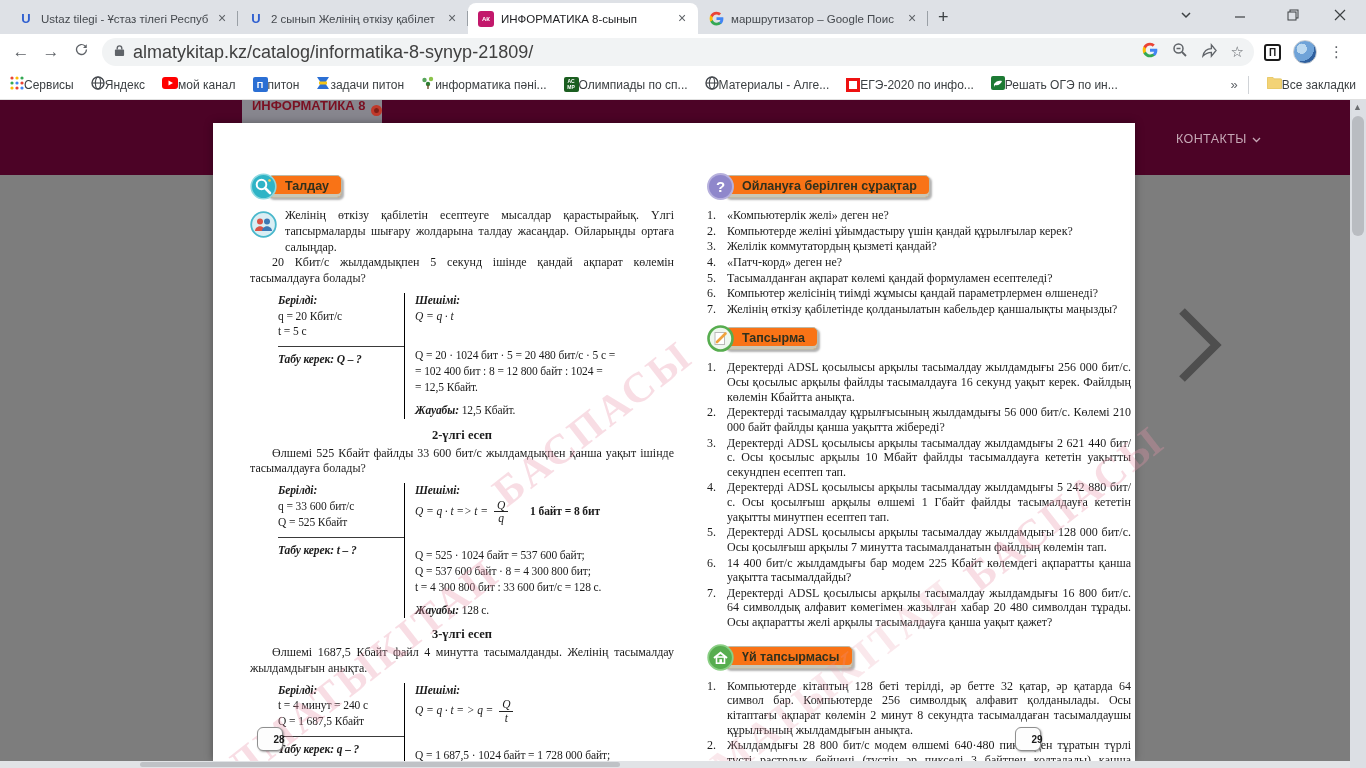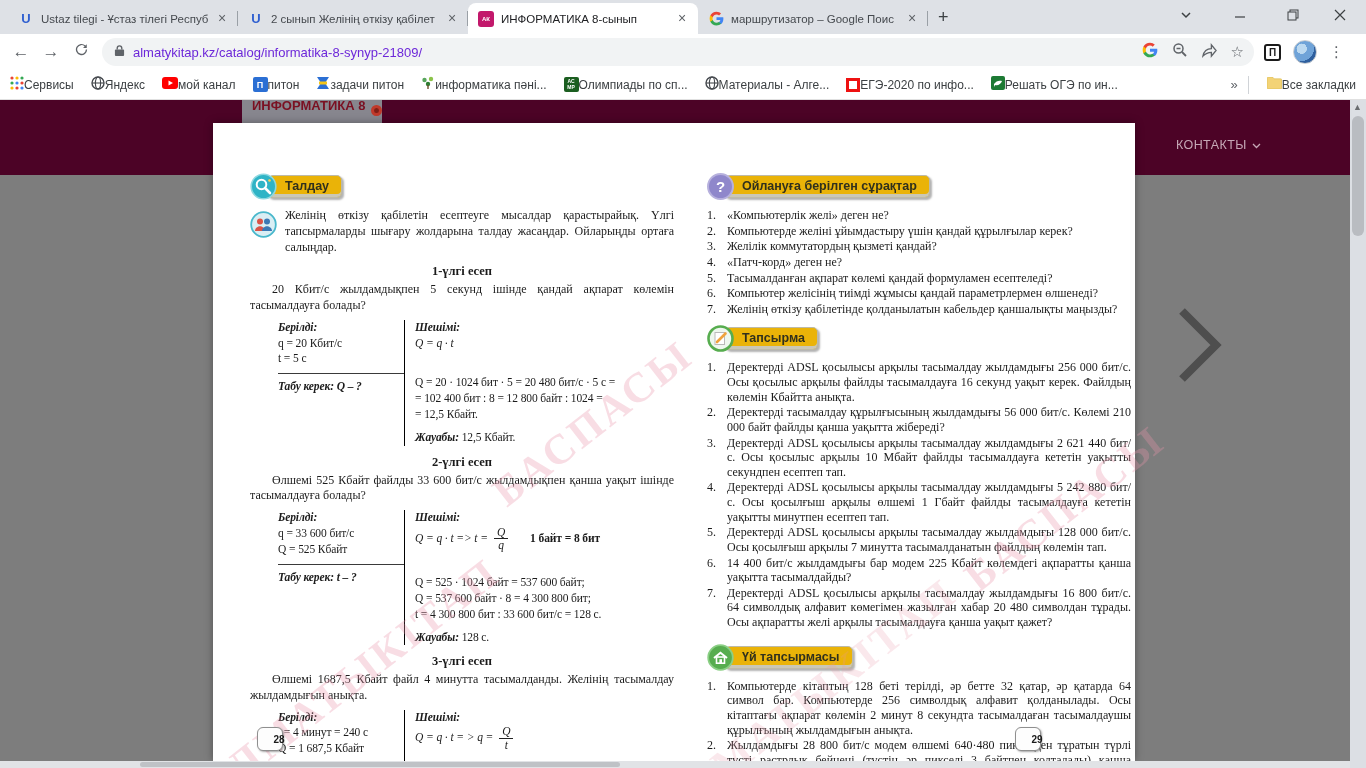--- a/index.html
+++ b/index.html
@@ -18,21 +18,21 @@
   .tab .t-title { flex:1; white-space:nowrap; overflow:hidden; }
   .tab .t-close { width:16px; height:16px; line-height:15px; text-align:center; font-size:14px; color:#5f6368; border-radius:50%; }
   .newtab { font-size:18px; color:#3c4043; margin:0 0 6px 10px; cursor:pointer; }
   .wctrl { position:absolute; top:0; height:30px; width:40px; display:flex; align-items:center; justify-content:center; cursor:pointer; }
 
   .toolbar { position:absolute; left:0; top:34px; width:1366px; height:36px; background:#fff;
     display:flex; align-items:center; }
   .navbtn { font-size:17px; color:#5f6368; width:30px; text-align:center; cursor:pointer; }
   .omnibox { position:relative; margin-left:6px; width:1152px; height:28px; background:#f1f3f4;
     border-radius:14px; display:flex; align-items:center; padding:0 10px 0 12px; }
-  .omnibox .url { font-size:13px; color:#6d28d9; margin-left:8px; flex:1; }
+  .omnibox .url { font-size:18px; color:#404040; margin-left:8px; flex:1; }
   .obicons { display:flex; align-items:center; gap:14px; }
   .tb-right { display:flex; align-items:center; gap:12px; margin-left:10px; }
   .extbox { width:17px; height:17px; border:2px solid #1a1a1a; border-radius:3px; font-size:10px; font-weight:bold;
     color:#1a1a1a; display:flex; align-items:center; justify-content:center; }
   .avatar { width:24px; height:24px; border-radius:50%;
     background:radial-gradient(circle at 35% 35%, #bcd9f0 0 25%, #6fa3d8 26% 60%, #2e5f9e 61%); border:1px solid #c8cdd2; }
   .kebab { font-size:15px; color:#5f6368; }
 
   .bookmarksbar { position:absolute; left:0; top:70px; width:1366px; height:30px; background:#fff;
     display:flex; align-items:center; padding-left:10px; border-bottom:1px solid #e0e0e0; }
@@ -43,42 +43,42 @@
   .sq { width:15px; height:15px; border-radius:2px; display:flex; align-items:center; justify-content:center;
     font-weight:bold; color:#fff; }
 
   
   .webpage { position:absolute; left:0; top:100px; width:1366px; height:668px; background:#7d7d7d; overflow:hidden; }
   .maroon { position:absolute; left:0; top:0; width:1366px; height:75px; background:#4c0326; }
   .booktab { position:absolute; left:242px; top:0; width:140px; height:23px; background:#87868e; overflow:hidden; cursor:pointer; }
   .booktab .bt-inner { display:flex; align-items:center; gap:6px; margin-top:-9px; padding-left:10px; }
   .booktab .bt-text { color:#7a1022; font-weight:bold; font-size:13px; line-height:30px; white-space:nowrap; }
   .bt-dot { width:11px; height:11px; border-radius:50%; background:#7d1f18; border:3px solid #c0392b; margin-top:9px; }
-  .contacts { position:absolute; left:1176px; top:38px; color:#c6a8b6; font-size:12.5px; letter-spacing:.4px; cursor:pointer;
+  .contacts { position:absolute; left:1176px; top:32px; color:#c6a8b6; font-size:12.5px; letter-spacing:.4px; cursor:pointer;
     display:flex; align-items:center; gap:5px; }
   .contacts svg { margin-top:2px; }
 
   .vscroll { position:absolute; left:1350px; top:0; width:16px; height:668px; background:#dcdfe4; }
   .vthumb { position:absolute; left:2px; top:16px; width:12px; height:120px; background:#b9bcc1; border-radius:6px; }
   .varrow { position:absolute; left:3px; top:2px; color:#6a6d71; font-size:9px; }
   .hscroll { position:absolute; left:0; top:661px; width:1350px; height:7px; background:#e1e3e6; }
   .hthumb { position:absolute; left:140px; top:1px; width:480px; height:5px; background:#bfc2c6; border-radius:3px; }
 
   .chevnext { position:absolute; left:1176px; top:205px; cursor:pointer; }
 
   
   .page { position:absolute; left:213px; top:23px; width:922px; height:638px; background:#ffffff;
     box-shadow:0 0 8px rgba(0,0,0,.35);
     font-family:"Liberation Serif","DejaVu Serif",serif; color:#1b1b1b; }
   .pl { position:absolute; left:37px; top:50px; width:424px; }
   .pr { position:absolute; left:494px; top:50px; width:424px; }
 
   .badge-row { display:flex; align-items:center; margin-bottom:8px; }
   .badge-icon { width:27px; height:27px; flex:0 0 27px; z-index:2; position:relative; }
-  .badge-label { margin-left:-9px; background:#eab308; border:1px solid #bdbaa8; border-radius:5px;
+  .badge-label { margin-left:-9px; background:#f97316; border:1px solid #bdbaa8; border-radius:5px;
     box-shadow:inset 0 -3px 0 #cac7b6, 1.5px 2px 2px rgba(0,0,0,.3);
     padding:3px 12px 4px 16px; font-family:"Liberation Sans","DejaVu Sans",sans-serif;
     font-weight:bold; font-size:12.5px; color:#30301d; }
   .qmark-circle { width:27px; height:27px; border-radius:50%; background:#8f87cb; border:2px solid #b7b1dd;
     color:#fff; font-weight:bold; font-size:15px; display:flex; align-items:center; justify-content:center;
     font-family:"Liberation Sans","DejaVu Sans",sans-serif; }
 
   .intro { font-size:12px; text-align:justify; line-height:1.32; }
   .intro .ppl { float:left; width:27px; height:27px; margin:3px 8px 2px 0; }
   .intro .first { text-indent:22px; }
@@ -366,21 +366,20 @@
                 <circle cx="13.5" cy="13.5" r="12.3" fill="#d9eef4" stroke="#49b8cc" stroke-width="1.8"></circle>
                 <circle cx="10" cy="10.5" r="3" fill="#d95348"></circle>
                 <path d="M5 20c0-3.2 3-4.8 5-4.8s5 1.6 5 4.8z" fill="#d95348"></path>
                 <circle cx="17" cy="10.5" r="3" fill="#3a78b5"></circle>
                 <path d="M12 20c0-3.2 3-4.8 5-4.8s5 1.6 5 4.8z" fill="#3a78b5"></path>
               </svg>
           </span>
           <span class="first">Желінің өткізу қабілетін есептеуге мысалдар қарастырайық. Үлгі тапсырмаларды шығару жолдарына талдау жасаңдар. Ойларыңды ортаға салыңдар.</span>
         </div>
 
-        <div class="ex-title">1-үлгі есеп</div>
         <div class="problem">20 Кбит/с жылдамдықпен 5 секунд ішінде қандай ақпарат көлемін тасымалдауға болады?</div>
         <div class="ex-body">
           <div class="ex-given">
             <div class="lbl">Берілді:</div>
             <div>q = 20 Кбит/с</div>
             <div>t = 5 с</div>
             <div class="ex-hr"></div>
             <div class="lbl">Табу керек: Q – ?</div>
           </div>
           <div class="ex-sol">

